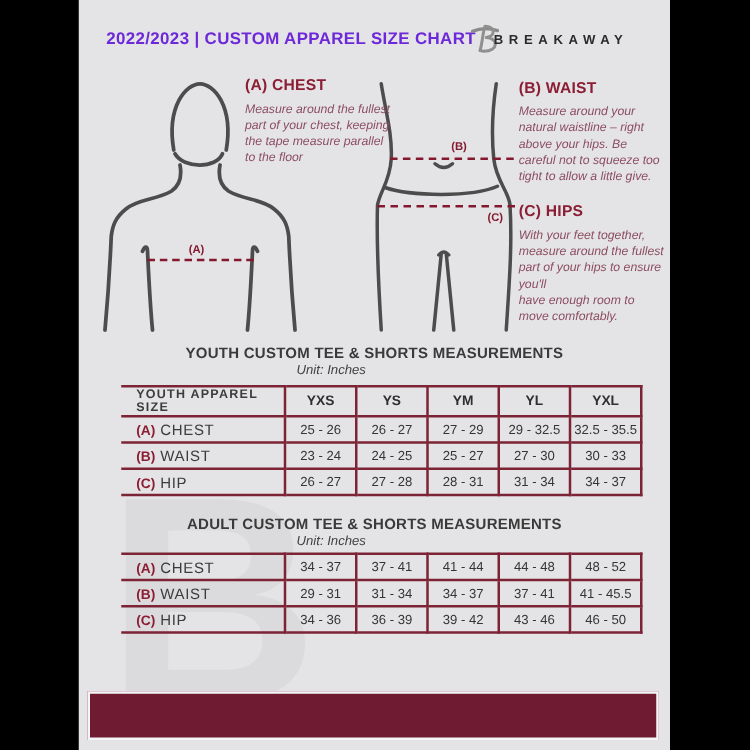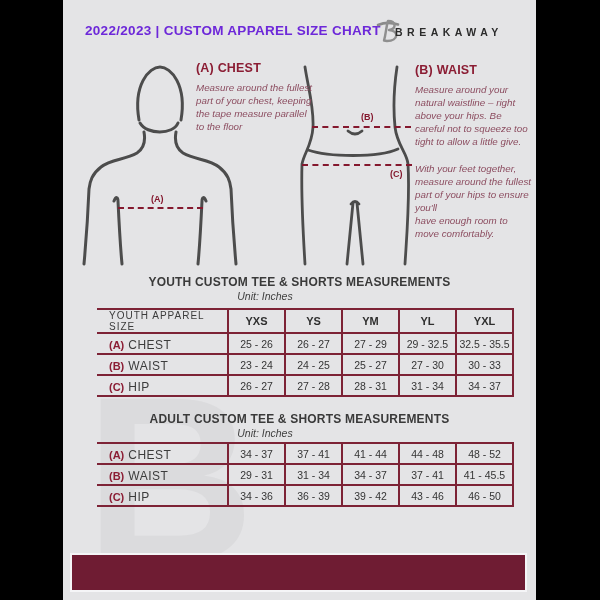--- a/index.html
+++ b/index.html
@@ -43,21 +43,21 @@
   .t1-title { top:275px; }  .t1-unit { top:290px; }
   .t2-title { top:412px; }  .t2-unit { top:427px; }
 
   
   .size-table { position:absolute; left:34px; width:417px; border-collapse:collapse; table-layout:fixed; }
   .table-1 { top:308px; }
   .table-2 { top:442px; }
   .size-table td, .size-table th { border:2px solid #7d2336; height:21px; padding:0;
                background:transparent; vertical-align:middle; }
   .size-table tr > *:first-child { border-left:none; width:131px; text-align:left; padding-left:12px; }
-  .hdr-label { font-size:10px; font-weight:normal; letter-spacing:1px; color:#3c3c3c; }
+  .hdr-label { font-size:10px; font-weight:bold; letter-spacing:1px; color:#3c3c3c; }
   .size-col  { font-size:11px; font-weight:bold; color:#2f2f2f; text-align:center; }
   .row-key   { font-size:11px; font-weight:bold; color:#8b1d34; }
   .row-label { font-size:12px; color:#3c3c3c; letter-spacing:0.5px; margin-left:4px; }
   .val-cell  { font-size:10.5px; color:#353535; text-align:center; }
 
   
   .watermark { position:absolute; left:22px; top:362px; font-size:235px; line-height:1;
                font-weight:bold; color:#dbdbdd; z-index:0; user-select:none; }
   .above { z-index:1; }
   .footer-bar { position:absolute; left:7px; top:553px; width:457px; height:39px;
@@ -110,20 +110,21 @@
 
     <div class="meas meas-a">
       <div class="meas-h">(A) CHEST</div>
       <div class="meas-p">Measure around the fullest part of your chest, keeping the tape measure parallel to the floor</div>
     </div>
     <div class="meas meas-b">
       <div class="meas-h">(B) WAIST</div>
       <div class="meas-p">Measure around your natural waistline – right above your hips. Be careful not to squeeze too tight to allow a little give.</div>
     </div>
     <div class="meas meas-c">
+      <div class="meas-h">(C) HIPS</div>
       <div class="meas-p">With your feet together, measure around the fullest part of your hips to ensure you'll
 have enough room to move comfortably.</div>
     </div>
 
     <div class="sec-title t1-title above">YOUTH CUSTOM TEE &amp; SHORTS MEASUREMENTS</div>
     <div class="sec-unit t1-unit above">Unit: Inches</div>
     <table class="size-table table-1 above">
       <tbody>
         <tr>
           <th class="hdr-label">YOUTH APPAREL SIZE</th>

